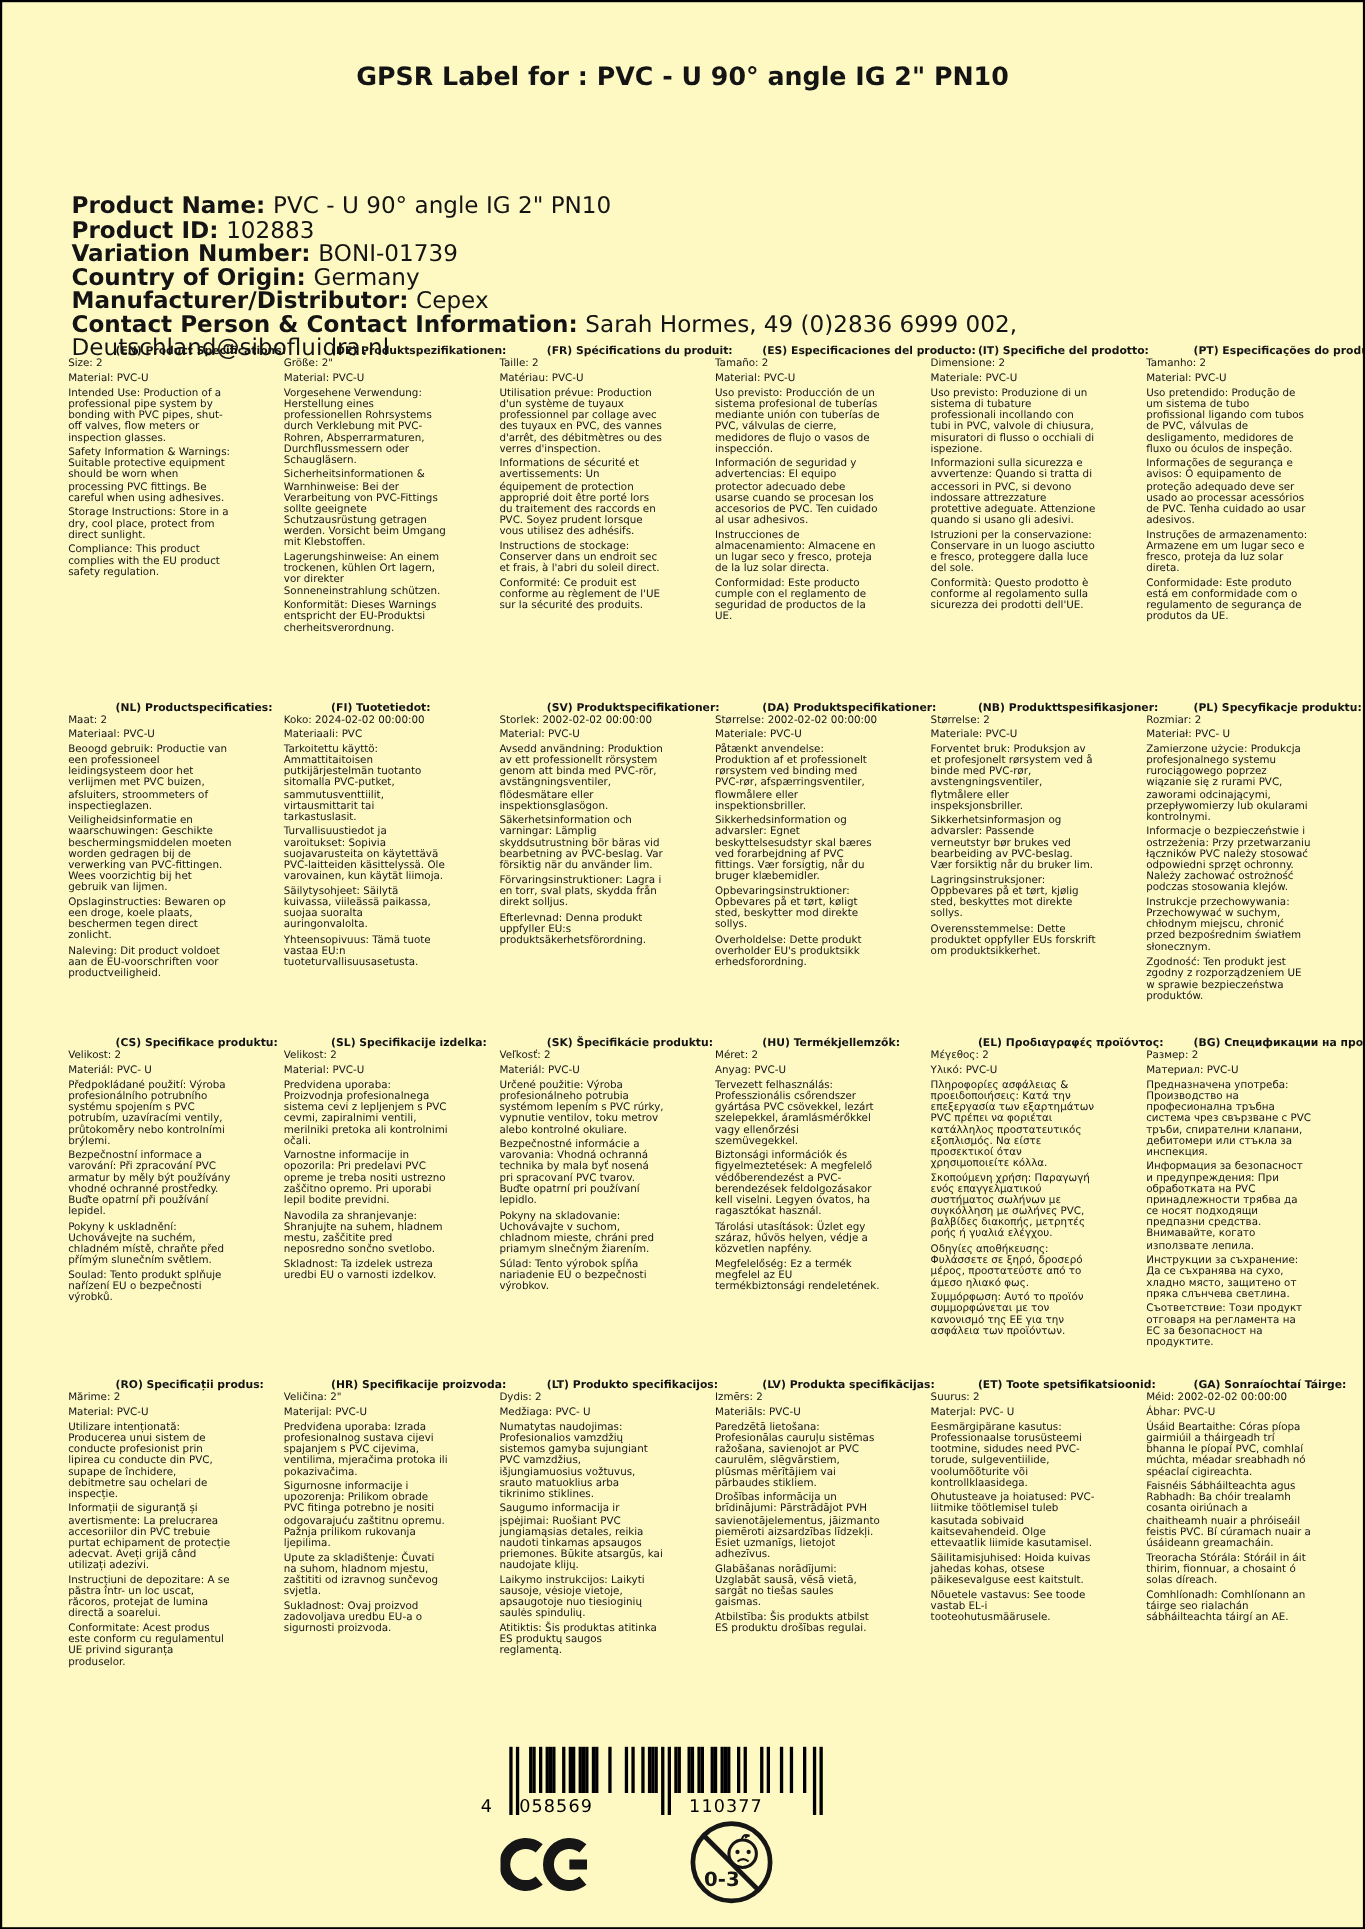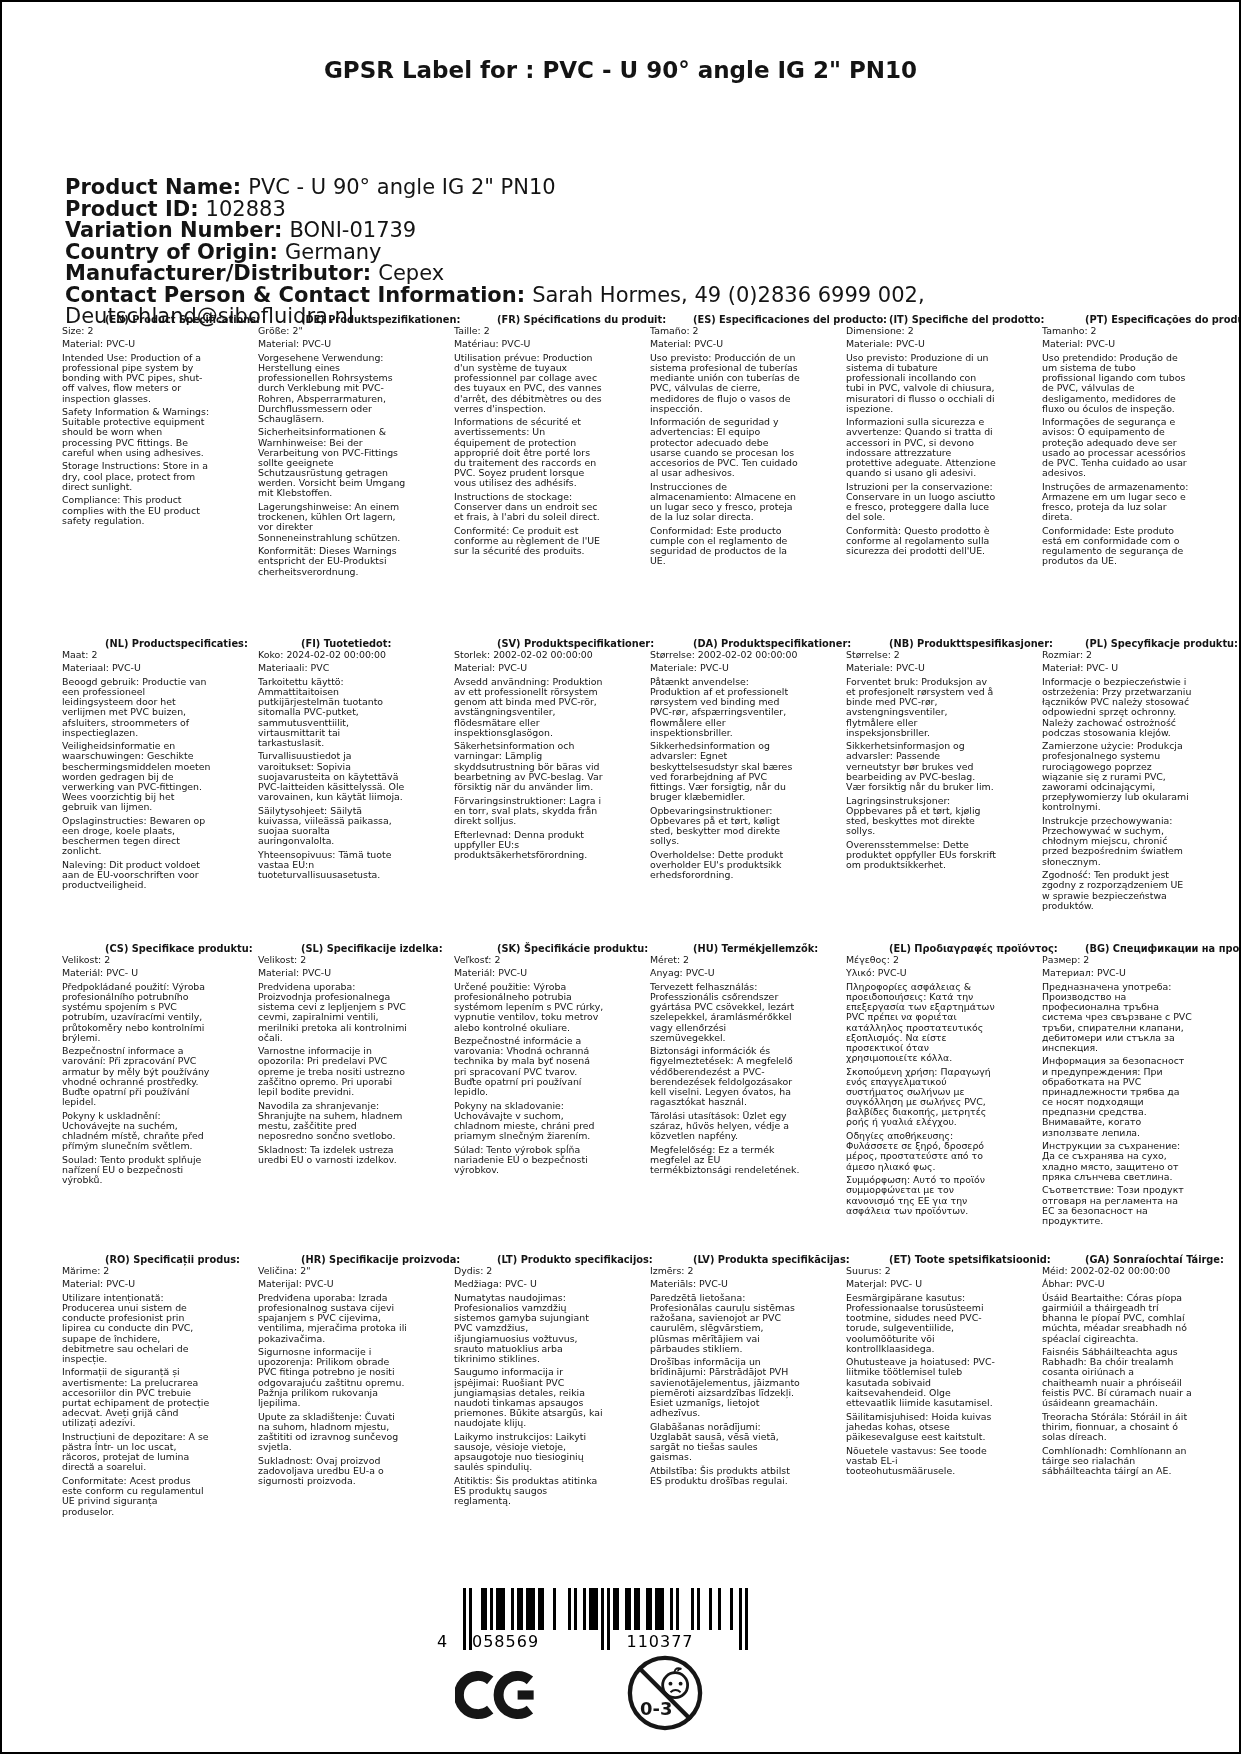--- a/index.html
+++ b/index.html
@@ -1,19 +1,19 @@
 <!DOCTYPE html>
 <html><head>
 <meta charset="utf-8">
 <style>
   html,body{margin:0;padding:0;background:#888;}
   .page{
     position:relative;
     width:1241px;height:1754px;
-    background:#ffffff;
+    background:#fef9c3;
     border:2px solid #000;
     box-sizing:border-box;
     font-family:"DejaVu Sans",sans-serif;
     color:#141414;
     overflow:hidden;
   }
   .title{
     position:absolute;top:55px;left:0;right:0;
     text-align:center;
     font-size:23px;font-weight:bold;
@@ -159,22 +159,22 @@
         <div class="bp">Materiale: PVC-U</div>
         <div class="bp">Forventet bruk: Produksjon av et profesjonelt rørsystem ved å binde med PVC-rør, avstengningsventiler, flytmålere eller inspeksjonsbriller.</div>
         <div class="bp">Sikkerhetsinformasjon og advarsler: Passende verneutstyr bør brukes ved bearbeiding av PVC-beslag. Vær forsiktig når du bruker lim.</div>
         <div class="bp">Lagringsinstruksjoner: Oppbevares på et tørt, kjølig sted, beskyttes mot direkte sollys.</div>
         <div class="bp">Overensstemmelse: Dette produktet oppfyller EUs forskrift om produktsikkerhet.</div>
       </div>
       <div class="block">
         <div class="bh">(PL) Specyfikacje produktu:</div>
         <div class="bp">Rozmiar: 2</div>
         <div class="bp">Materiał: PVC- U</div>
+        <div class="bp">Zamierzone użycie: Produkcja profesjonalnego systemu rurociągowego poprzez wiązanie się z rurami PVC, zaworami odcinającymi, przepływomierzy lub okularami kontrolnymi.</div>
         <div class="bp">Informacje o bezpieczeństwie i ostrzeżenia: Przy przetwarzaniu łączników PVC należy stosować odpowiedni sprzęt ochronny. Należy zachować ostrożność podczas stosowania klejów.</div>
-        <div class="bp">Zamierzone użycie: Produkcja profesjonalnego systemu rurociągowego poprzez wiązanie się z rurami PVC, zaworami odcinającymi, przepływomierzy lub okularami kontrolnymi.</div>
         <div class="bp">Instrukcje przechowywania: Przechowywać w suchym, chłodnym miejscu, chronić przed bezpośrednim światłem słonecznym.</div>
         <div class="bp">Zgodność: Ten produkt jest zgodny z rozporządzeniem UE w sprawie bezpieczeństwa produktów.</div>
       </div>
       <div class="block">
         <div class="bh">(CS) Specifikace produktu:</div>
         <div class="bp">Velikost: 2</div>
         <div class="bp">Materiál: PVC- U</div>
         <div class="bp">Předpokládané použití: Výroba profesionálního potrubního systému spojením s PVC potrubím, uzavíracími ventily, průtokoměry nebo kontrolními brýlemi.</div>
         <div class="bp">Bezpečnostní informace a varování: Při zpracování PVC armatur by měly být používány vhodné ochranné prostředky. Buďte opatrní při používání lepidel.</div>
         <div class="bp">Pokyny k uskladnění: Uchovávejte na suchém, chladném místě, chraňte před přímým slunečním světlem.</div>

